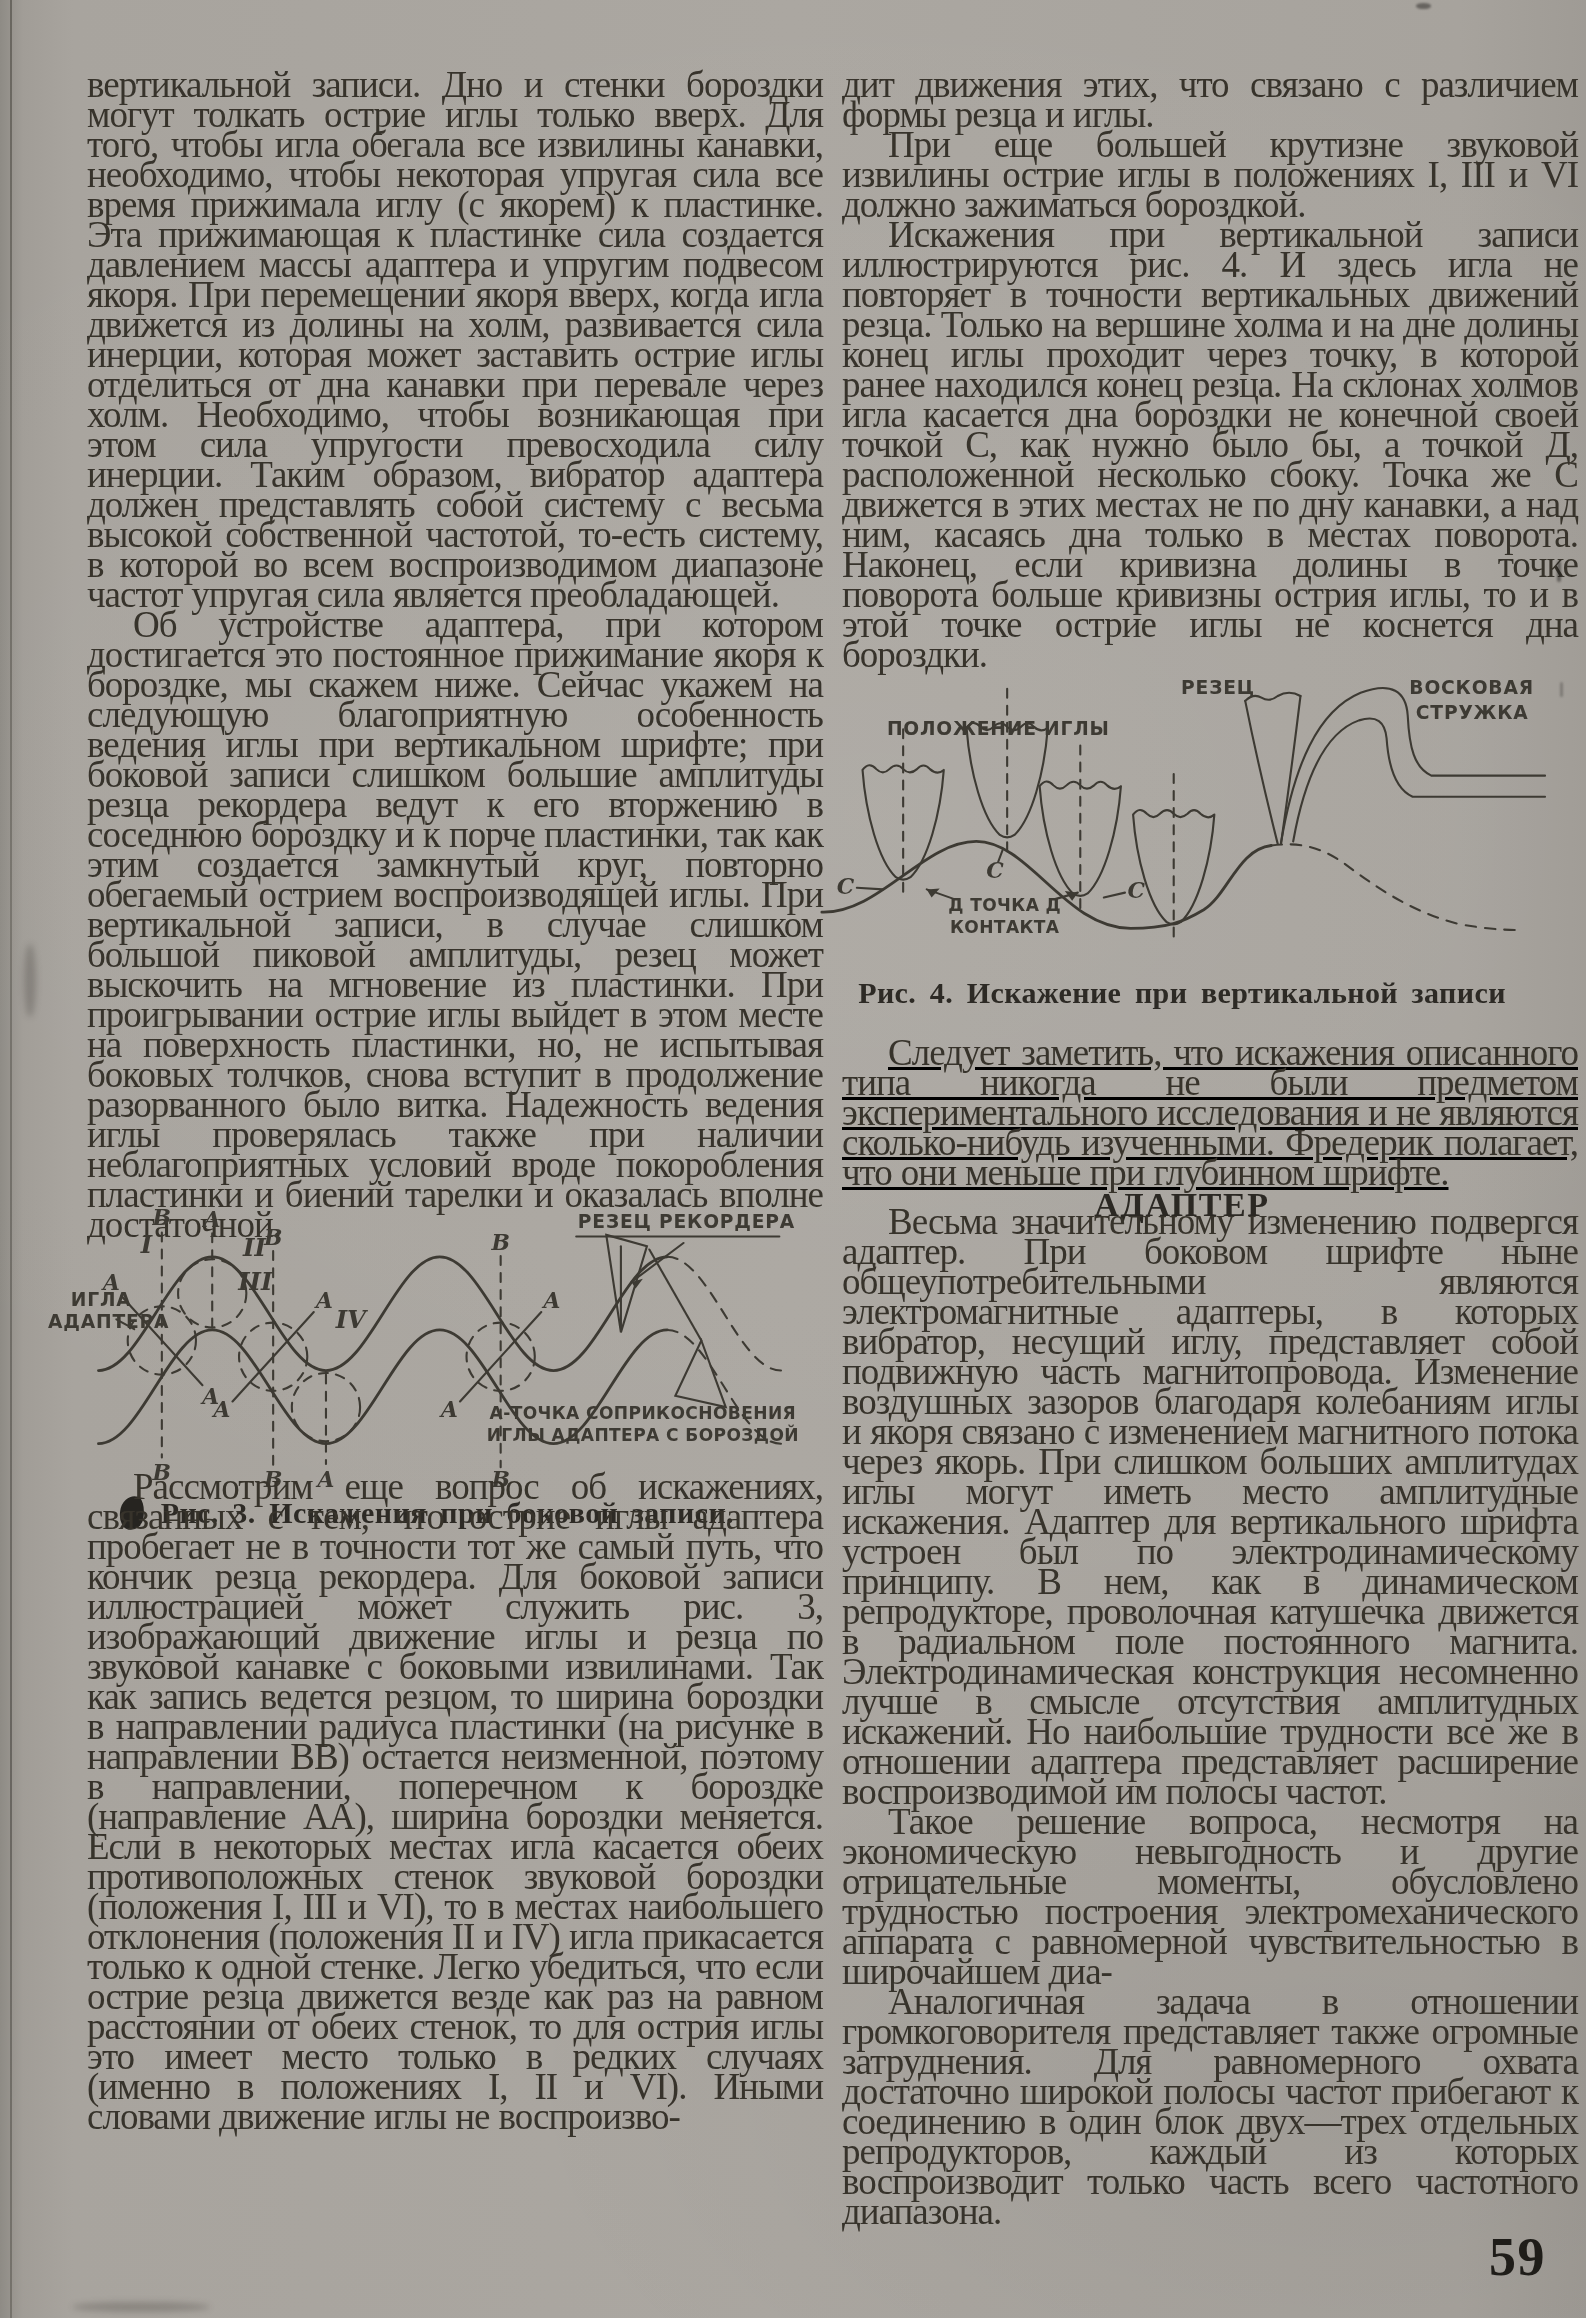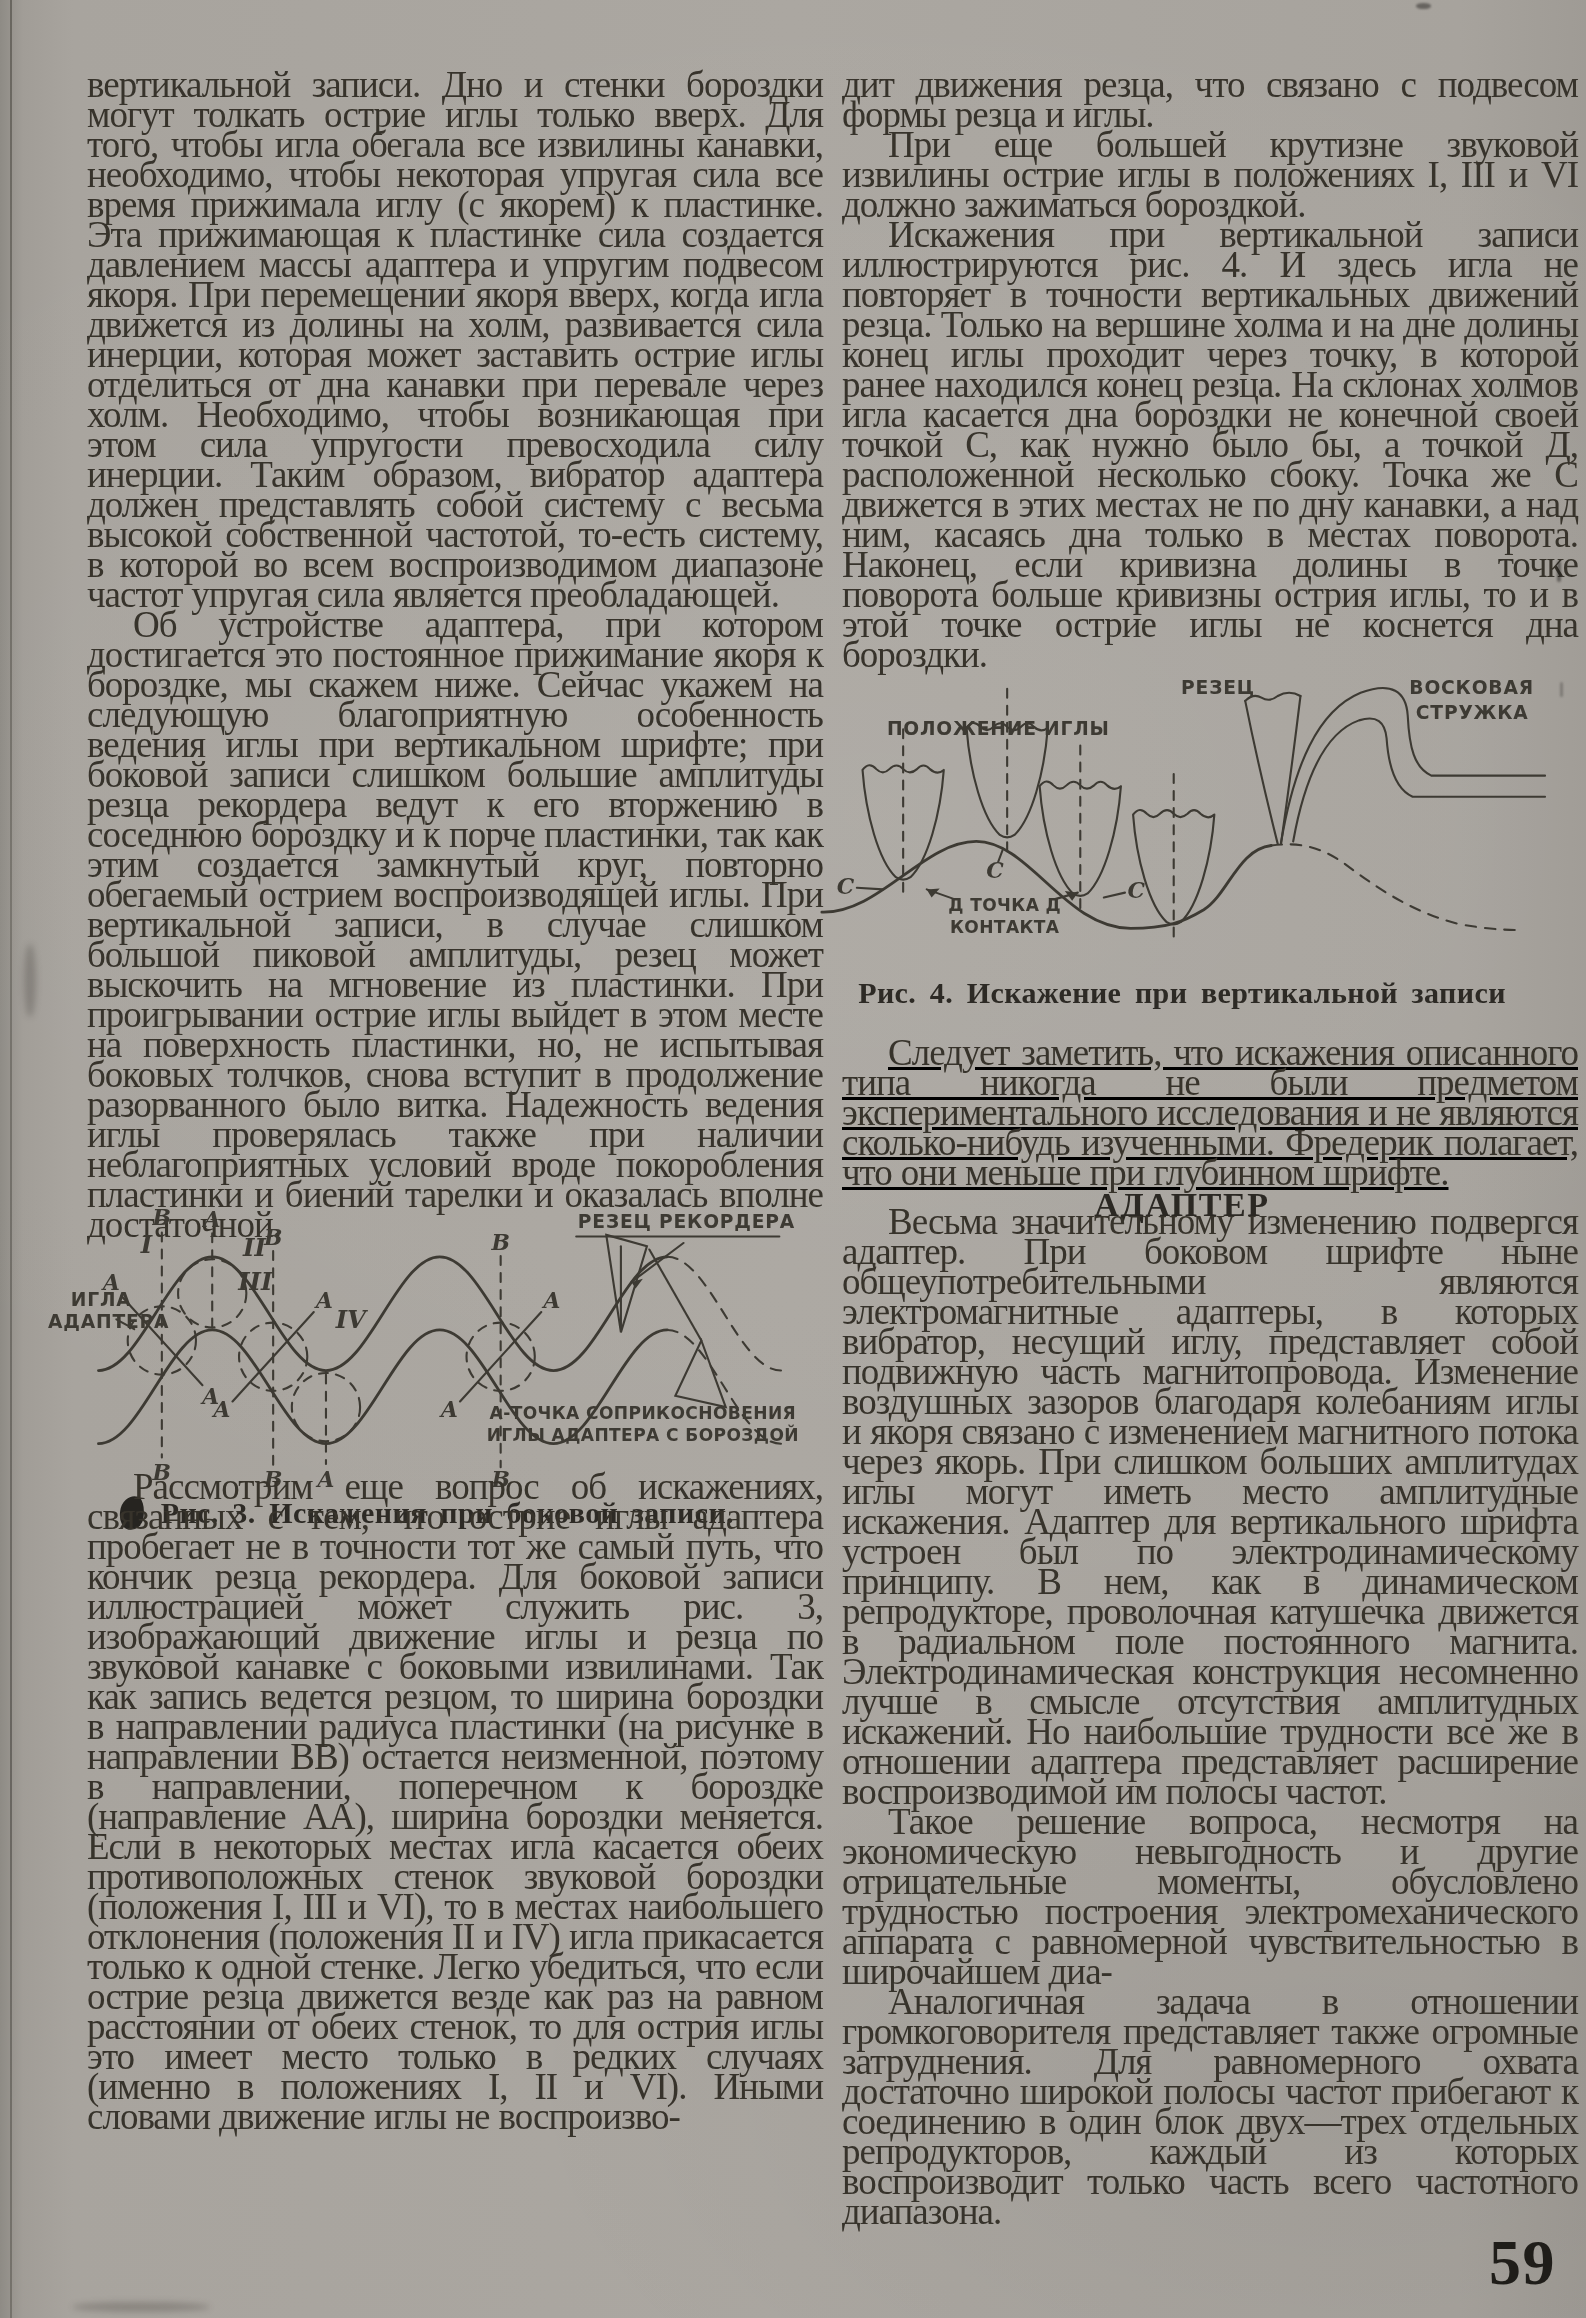--- a/index.html
+++ b/index.html
@@ -30,21 +30,21 @@
     display:inline-block;width:24.4px;height:34px;background:#262420;
     border-radius:58% 38% 52% 46%/50% 60% 40% 52%;
     vertical-align:-6.5px;margin-right:16.3px;transform:rotate(8deg);
   }
   .section-heading{
     position:absolute;width:736px;text-align:center;color:#2b2823;
     font-weight:bold;font-size:34px;letter-spacing:1.6px;
   }
   .page-number{
     position:absolute;left:1489px;top:2226px;color:#1f1d19;
-    font-weight:bold;font-size:64px;letter-spacing:1.6px;
+    font-weight:bold;font-size:54px;letter-spacing:1.6px;
   }
   svg .stroke{stroke:#3d3a33;stroke-width:3.5;fill:none;stroke-linecap:round;}
   svg .thin{stroke-width:2.6;}
   svg .dash{stroke-dasharray:11 10;}
   svg .dash2{stroke-dasharray:13 11;}
   .fig-label{font-family:"DejaVu Sans",sans-serif;font-weight:bold;font-size:23px;fill:#3d3a33;letter-spacing:1px;}
   .fig-label-sm{font-family:"DejaVu Sans",sans-serif;font-weight:bold;font-size:21px;fill:#3d3a33;letter-spacing:.5px;}
   .fig-letter{font-family:"DejaVu Serif",serif;font-style:italic;font-weight:bold;font-size:27px;fill:#3d3a33;}
   .fig-roman{font-family:"DejaVu Serif",serif;font-style:italic;font-weight:bold;font-size:30px;fill:#3d3a33;}
 </style>
@@ -119,21 +119,21 @@
 
   <div class="fig-caption" style="left:59px;top:1495px;">
     <span class="ink-blot"></span><span>Рис. 3. Искажения при боковой записи.</span>
   </div>
 
   <div class="col" style="left:59px;top:1472px;">
     <p class="body-text indent">Рассмотрим еще вопрос об искажениях, связанных с тем, что острие иглы адаптера пробегает не в точности тот же самый путь, что кончик резца рекордера. Для боковой записи иллюстрацией может служить рис. 3, изображающий движение иглы и резца по звуковой канавке с боковыми извилинами. Так как запись ведется резцом, то ширина бороздки в направлении радиуса пластинки (на рисунке в направлении ВВ) остается неизменной, поэтому в направлении, поперечном к бороздке (направление АА), ширина бороздки меняется. Если в некоторых местах игла касается обеих противоположных стенок звуковой бороздки (положения I, III и VI), то в местах наибольшего отклонения (положения II и IV) игла прикасается только к одной стенке. Легко убедиться, что если острие резца движется везде как раз на равном расстоянии от обеих стенок, то для острия иглы это имеет место только в редких случаях (именно в положениях I, II и VI). Иными словами движение иглы не воспроизво-</p>
   </div>
 
   <div class="col" style="left:814px;top:70px;">
-    <p class="body-text">дит движения резца, что связано с подвесом формы резца и иглы.</p>
+    <p class="body-text">дит движения этих, что связано с различием формы резца и иглы.</p>
     <p class="body-text indent">При еще большей крутизне звуковой извилины острие иглы в положениях I, III и VI должно зажиматься бороздкой.</p>
     <p class="body-text indent">Искажения при вертикальной записи иллюстрируются рис. 4. И здесь игла не повторяет в точности вертикальных движений резца. Только на вершине холма и на дне долины конец иглы проходит через точку, в которой ранее находился конец резца. На склонах холмов игла касается дна бороздки не конечной своей точкой С, как нужно было бы, а точкой Д, расположенной несколько сбоку. Точка же С движется в этих местах не по дну канавки, а над ним, касаясь дна только в местах поворота. Наконец, если кривизна долины в точке поворота больше кривизны острия иглы, то и в этой точке острие иглы не коснется дна бороздки.</p>
   </div>
 
   <svg style="position:absolute;left:809px;top:644px;" width="753" height="325" viewBox="0 0 925 400">
     <defs>
       <path id="cup" class="stroke thin" d="M-50,-140 C-46,-85 -30,-28 -9,-8 Q0,-2 9,-8 C30,-28 46,-85 50,-140
            M-50,-140 Q-42,-151 -33,-141 Q-25,-133 -17,-141 Q-8,-150 0,-141 Q8,-133 17,-141 Q25,-150 33,-141 Q42,-133 50,-140"></path>
     </defs>
 

